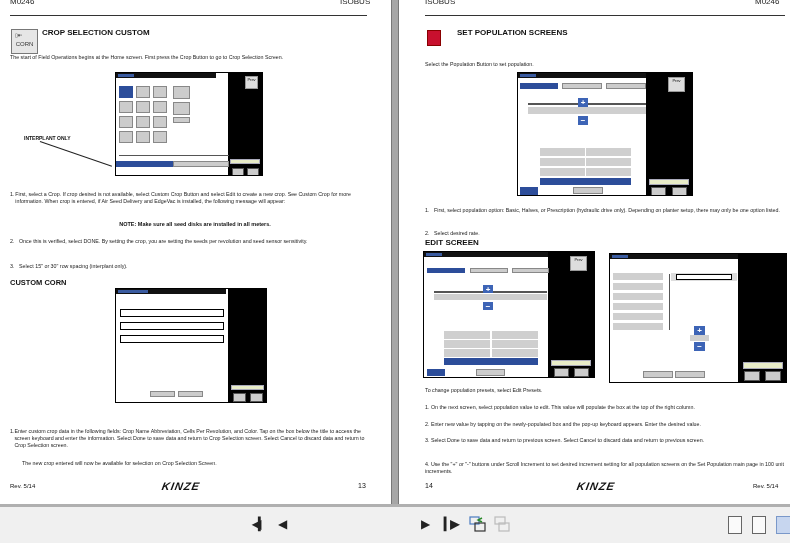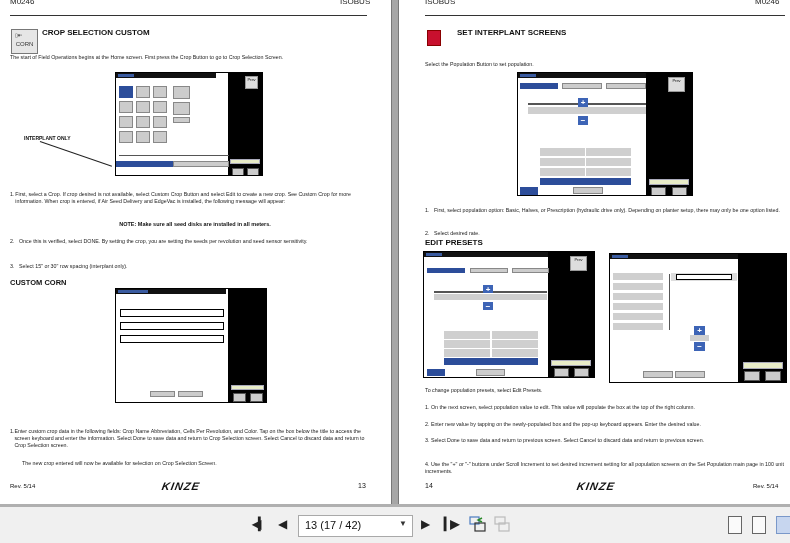--- a/index.html
+++ b/index.html
@@ -145,21 +145,21 @@
   </div>
 
   <div class="gutter"></div>
 
   <div class="page right">
     <div class="hdr" style="left:26px;">ISOBUS</div>
     <div class="hdr" style="left:356px;">M0246</div>
     <div class="hrule" style="left:26px; width:360px;"></div>
 
     <div class="pop-btn"></div>
-    <div class="title" style="left:58px; top:28px;">SET INTERPLANT SCREENS</div>
+    <div class="title" style="left:58px; top:28px;">SET POPULATION SCREENS</div>
     <div class="para" style="left:26px; top:61px; width:360px;">Select the Population Button to set population.</div>
 
     <div class="term" style="left:118px; top:72px; width:176px; height:124px;">
       <div class="tbar" style="width:128px;">
           <div class="logo"></div>
         </div>
       <div class="side" style="width:46px;"></div>
       <div class="prevbtn" style="right:7px; top:4px; width:17px; height:15px;">Prev</div>
       <div class="bbtn" style="left:2px; top:10px; width:38px; height:6px;"></div>
       <div class="gbtn" style="left:44px; top:10px; width:40px; height:6px;"></div>
@@ -187,21 +187,21 @@
           <span style="width:9px;">1.</span>
           <span>First, select population option: Basic, Halves, or Prescription (hydraulic drive only). Depending on planter setup, there may only be one option listed.</span>
         </div>
     </div>
     <div class="para" style="left:26px; top:230px; width:360px;">
       <div style="display:flex;">
           <span style="width:9px;">2.</span>
           <span>Select desired rate.</span>
         </div>
     </div>
-    <div class="h2" style="left:26px; top:238px;">EDIT PRESETS</div>
+    <div class="h2" style="left:26px; top:238px;">EDIT SCREEN</div>
 
     <div class="term" style="left:24px; top:251px; width:172px; height:127px;">
       <div class="tbar" style="width:125px;">
           <div class="logo"></div>
         </div>
       <div class="side" style="width:46px;"></div>
       <div class="prevbtn" style="right:7px; top:4px; width:17px; height:15px;">Prev</div>
       <div class="bbtn" style="left:3px; top:16px; width:38px; height:5px;"></div>
       <div class="gbtn" style="left:46px; top:16px; width:38px; height:5px;"></div>
       <div class="gbtn" style="left:88px; top:16px; width:37px; height:5px;"></div>
@@ -254,24 +254,20 @@
     <div class="para" style="left:26px; top:461px; width:360px;">4. Use the "+" or "-" buttons under Scroll Increment to set desired increment setting for all population screens on the Set Population main page in 100 unit increments.</div>
 
     <div class="footer" style="left:26px; top:482px; font-size:7px;">14</div>
     <div class="kinze" style="left:178px; top:480px;">KINZE</div>
     <div class="footer" style="left:354px; top:483px;">Rev. 5/14</div>
   </div>
 
   <div class="toolbar">
     <span class="tb-btn" style="left:252px; font-weight:bold; letter-spacing:-3px;">◀▎</span>
     <span class="tb-btn" style="left:278px;">◀</span>
-    <div class="page-select">
-      <span>13 (17 / 42)</span>
-      <span class="caret">▼</span>
-    </div>
     <span class="tb-btn" style="left:421px;">▶</span>
     <span class="tb-btn" style="left:444px; font-weight:bold; letter-spacing:-3px;">▎▶</span>
     <svg class="tb-btn" style="left:469px; top:8px;" width="18" height="18" viewBox="0 0 18 18">
       <rect x="1" y="2" width="9" height="7" fill="none" stroke="#4a7bc0" stroke-width="1.2"></rect>
       <rect x="6" y="8" width="10" height="8" fill="none" stroke="#333" stroke-width="1.2"></rect>
       <path d="M13 3 L9 5 L13 7" fill="none" stroke="#2a8a2a" stroke-width="1.4"></path>
     </svg>
     <svg class="tb-btn" style="left:493px; top:8px;" width="18" height="18" viewBox="0 0 18 18">
       <rect x="2" y="2" width="10" height="7" fill="none" stroke="#bbb" stroke-width="1.2"></rect>
       <rect x="6" y="8" width="10" height="8" fill="none" stroke="#bbb" stroke-width="1.2"></rect>

